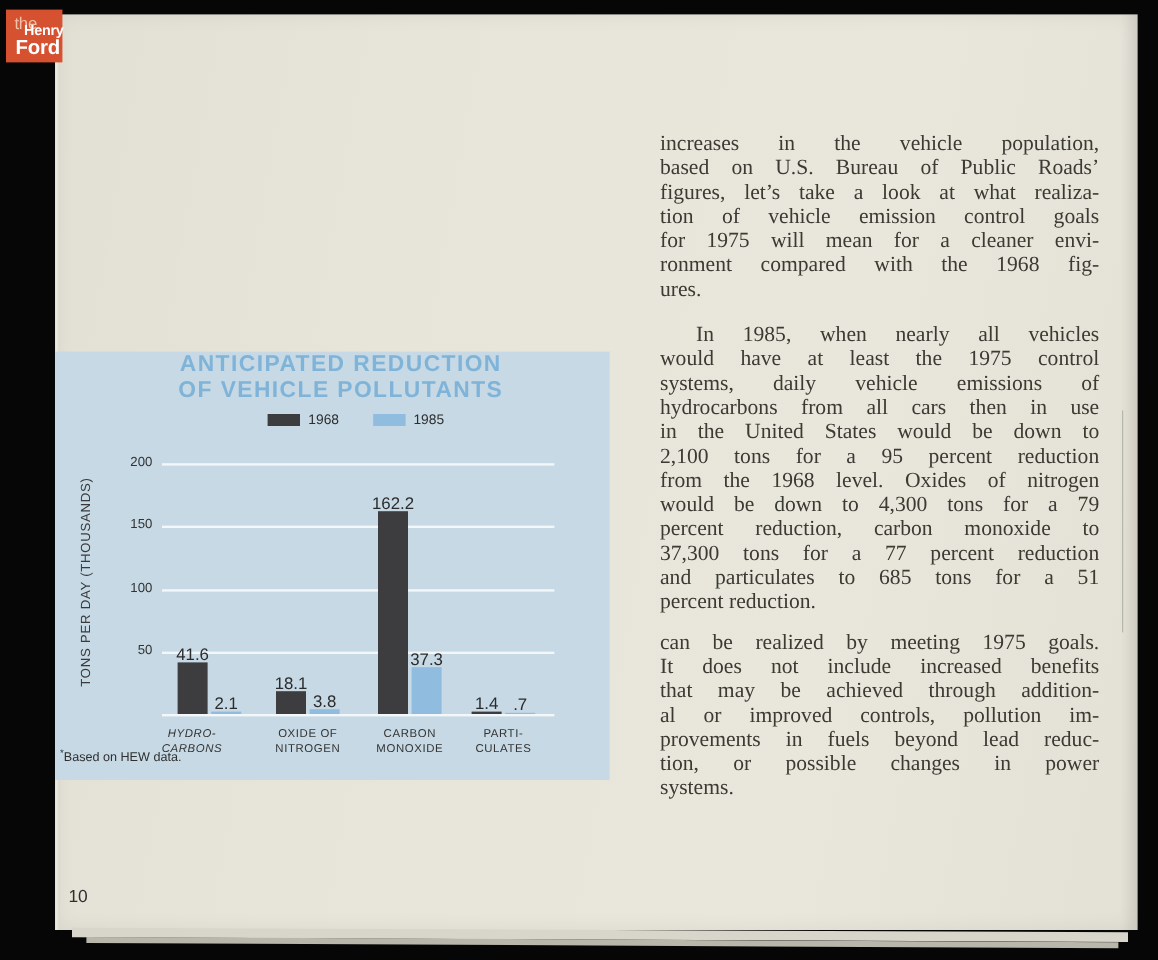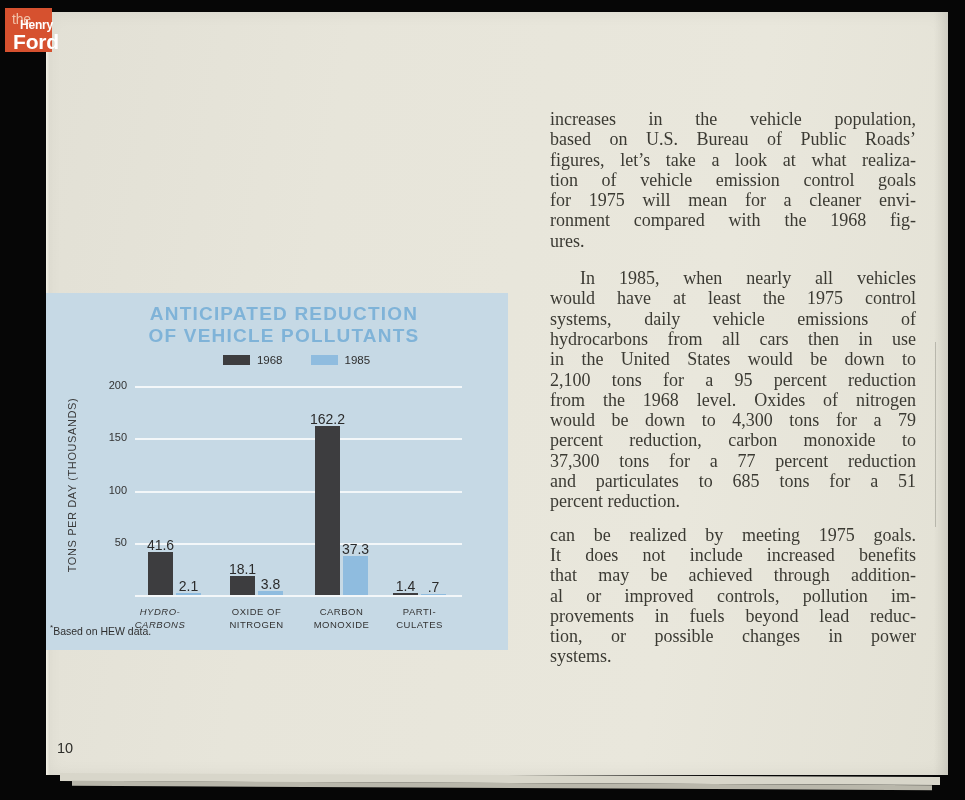--- a/index.html
+++ b/index.html
@@ -30,26 +30,26 @@
   .strip1 { left: 60px; top: 775px; width: 880px; height: 8px; background: #d8d6ca; transform: rotate(0.25deg); }
   .strip2 { left: 72px; top: 783px; width: 860px; height: 5px; background: #b9b7ab; transform: rotate(0.3deg); }
   
   .logo {
     position: absolute; left: 5px; top: 8px; width: 47px; height: 44px;
     background: #d6512f;
   }
   .logo span { position: absolute; color: #fff; line-height: 1; letter-spacing: -0.2px; }
   .logo-the  { left: 7px;  top: 4px;  font-size: 14px; color: #f2c3aa !important; font-weight: 400; }
   .logo-henry{ left: 15px; top: 11px; font-size: 12px; font-weight: bold; }
-  .logo-ford { left: 8px;  top: 23px; font-size: 21px; font-weight: bold; }
+  .logo-ford { left: 8px;  top: 23px; font-size: 17px; font-weight: bold; }
   
   .chart-panel {
     position: absolute; left: 0; top: 281px; width: 462px; height: 357px;
   }
-  .chart-title { padding-top: 10px; padding-left: 14px; text-align: center;
+  .chart-title { padding-left: 14px; text-align: center;
     font-weight: bold; font-size: 19px; letter-spacing: 1.2px; line-height: 22px; }
   .legend { display: flex; align-items: center; justify-content: center;
     padding-left: 67px; margin-top: 7px; }
   .legend .swatch { width: 27px; height: 10px; display: inline-block; }
   .legend .legend-label { font-size: 11.5px; color: #2e2e2e; margin: 0 28px 0 7px; }
   .ylabel {
     position: absolute; left: 26px; top: 192px; transform: translate(-50%,-50%) rotate(-90deg);
     transform-origin: center; white-space: nowrap;
     font-size: 11px; letter-spacing: 0.6px; color: #3a3a3a;
   }

